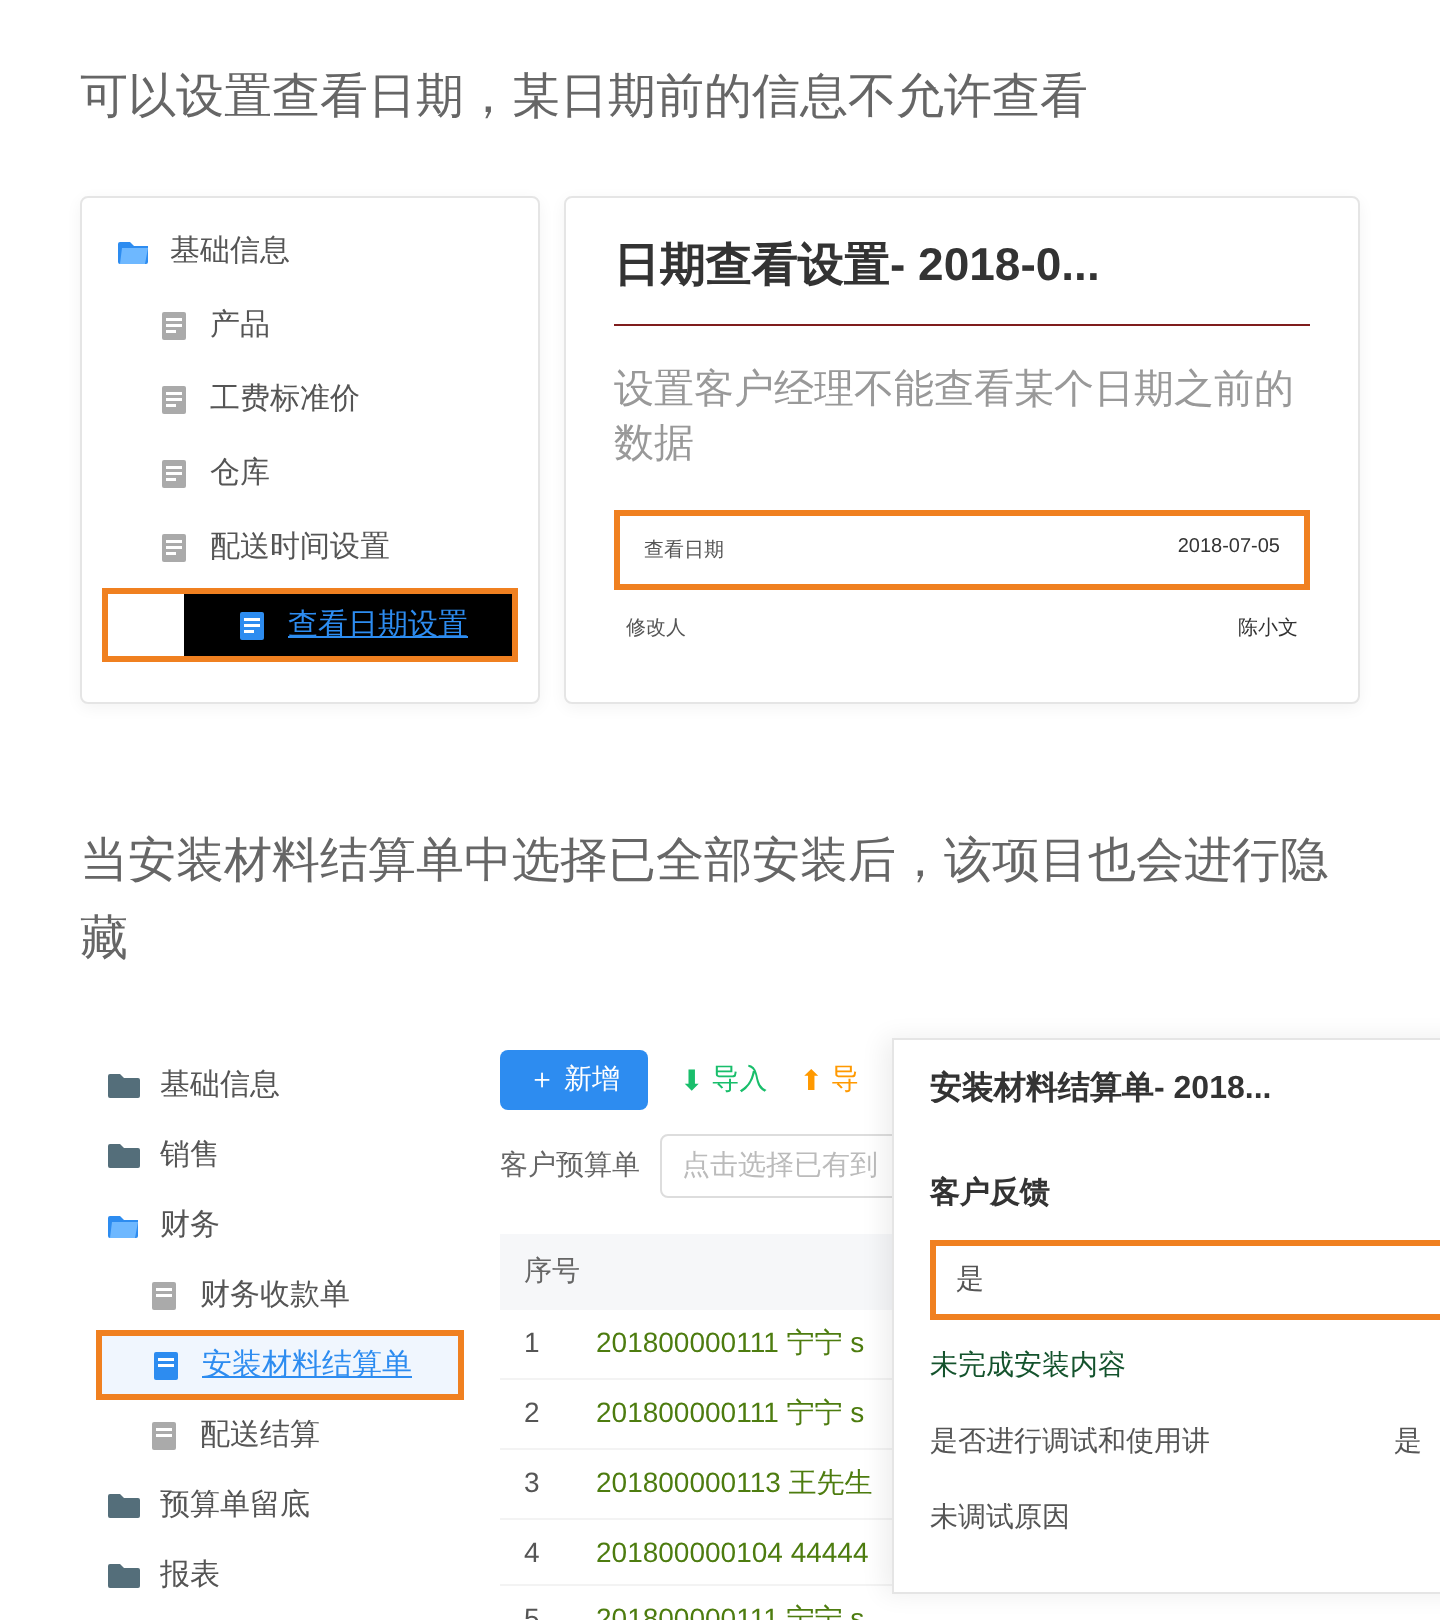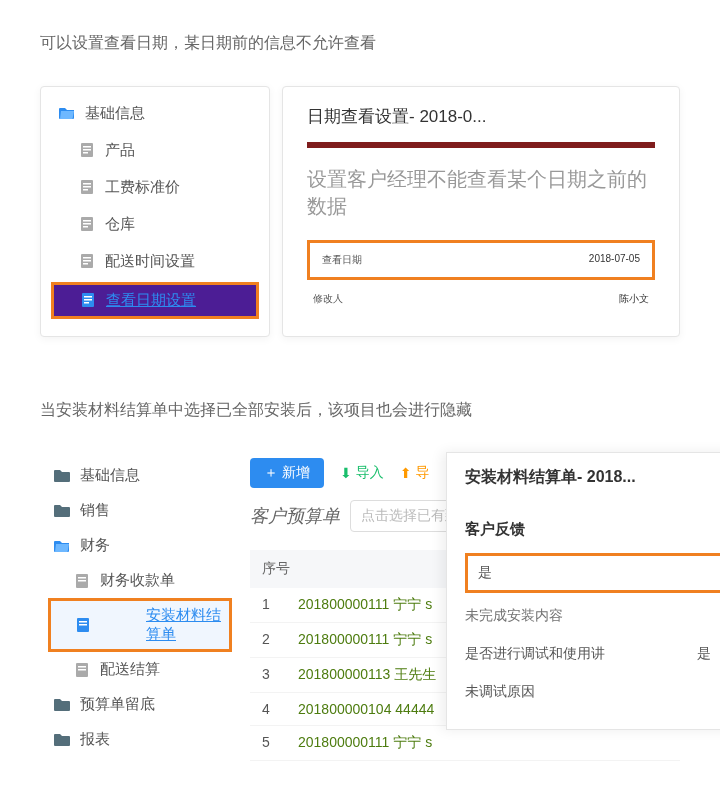--- a/index.html
+++ b/index.html
@@ -4,21 +4,21 @@
   <style>
     * { margin: 0; padding: 0; box-sizing: border-box; }
     body {
       font-family: "Microsoft YaHei", "PingFang SC", sans-serif;
       background: #fff;
       width: 720px;
       font-size: 14px;
     }
     .section { padding: 30px 40px 10px; }
     .caption {
-      font-size: 16px;
+      font-size: 24px;
       color: #666;
       margin-bottom: 30px;
       line-height: 1.6;
     }
     .panel-group {
       display: flex;
       gap: 12px;
       margin-bottom: 20px;
     }
     .panel {
@@ -30,29 +30,29 @@
     .nav-panel { width: 230px; padding: 8px 0; }
     .detail-panel { flex: 1; padding: 18px 24px; }
     .nav-item {
       display: flex;
       align-items: center;
       padding: 9px 18px;
       color: #555;
       font-size: 15px;
     }
     .nav-item .icon { margin-right: 10px; display: flex; }
-    .nav-item.selected { background: #4c1d95; color: #2d8cf0; }
+    .nav-item.selected { background: #000000; color: #2d8cf0; margin-left: 38px; }
     .highlight-box { border: 3px solid #f08020; margin: 2px 10px; }
     .highlight-box .nav-item { padding: 6px 6px; }
     .detail-title {
-      font-size: 17px;
-      font-weight: 400;
+      font-size: 23px;
+      font-weight: 700;
       color: #333;
       padding-bottom: 14px;
-      border-bottom: 6px solid #7f1d1d;
+      border-bottom: 1px solid #7f1d1d;
       margin-bottom: 18px;
     }
     .detail-desc { color: #999; font-size: 20px; margin-bottom: 20px; }
     .detail-row {
       display: flex;
       justify-content: space-between;
       padding: 12px 6px;
       color: #555;
       font-size: 10px;
     }
@@ -69,21 +69,21 @@
     .nav-item2 {
       display: flex;
       align-items: center;
       padding: 8px 14px;
       color: #555;
       font-size: 15px;
     }
     .nav-item2 .icon { margin-right: 10px; display: flex; }
     .nav-item2.selected { background: #f0f6fe; color: #2d8cf0; }
     .highlight-box2 { border: 3px solid #f08020; margin: 0 8px; }
-    .highlight-box2 .nav-item2 { padding: 5px 4px; gap: 45px; }
+    .highlight-box2 .nav-item2 { padding: 5px 4px; }
     .main-area { flex: 1; padding: 6px 0 0 10px; position: relative; overflow: hidden; }
     .toolbar {
       display: flex;
       align-items: center;
       gap: 16px;
       margin-bottom: 12px;
     }
     .btn-primary {
       background: #2d8cf0;
       color: #fff;
@@ -96,21 +96,21 @@
     }
     .tb-action { display: flex; align-items: center; gap: 4px; font-size: 14px; }
     .tb-green { color: #19be6b; }
     .tb-orange { color: #ff9900; }
     .filter-row {
       display: flex;
       align-items: center;
       gap: 10px;
       margin-bottom: 18px;
     }
-    .filter-label { color: #666; font-size: 18px; font-style: italic; }
+    .filter-label { color: #666; font-size: 14px; }
     .filter-input {
       flex: 1;
       color: #bbb;
       border: 1px solid #ddd;
       padding: 6px 10px;
       border-radius: 4px;
       font-size: 14px;
       background: #fff;
     }
     .table-head {
@@ -154,21 +154,21 @@
     .o-row {
       display: flex;
       padding: 10px 0;
       color: #555;
       font-size: 14px;
       gap: 10px;
     }
     .o-row .lbl { flex: 1; }
     .o-row .val { width: 30px; }
     .o-row.boxed { border: 3px solid #f08020; padding: 8px 10px; margin-bottom: 4px; }
-    .muted { color: #737373; }
+    .muted { color: #14532d; }
   </style>
 </head>
 <body>
 
 <div class="section">
   <div class="caption">可以设置查看日期，某日期前的信息不允许查看</div>
   <div class="panel-group">
     <div class="panel nav-panel">
       <div class="nav-item">
         <span class="icon">

